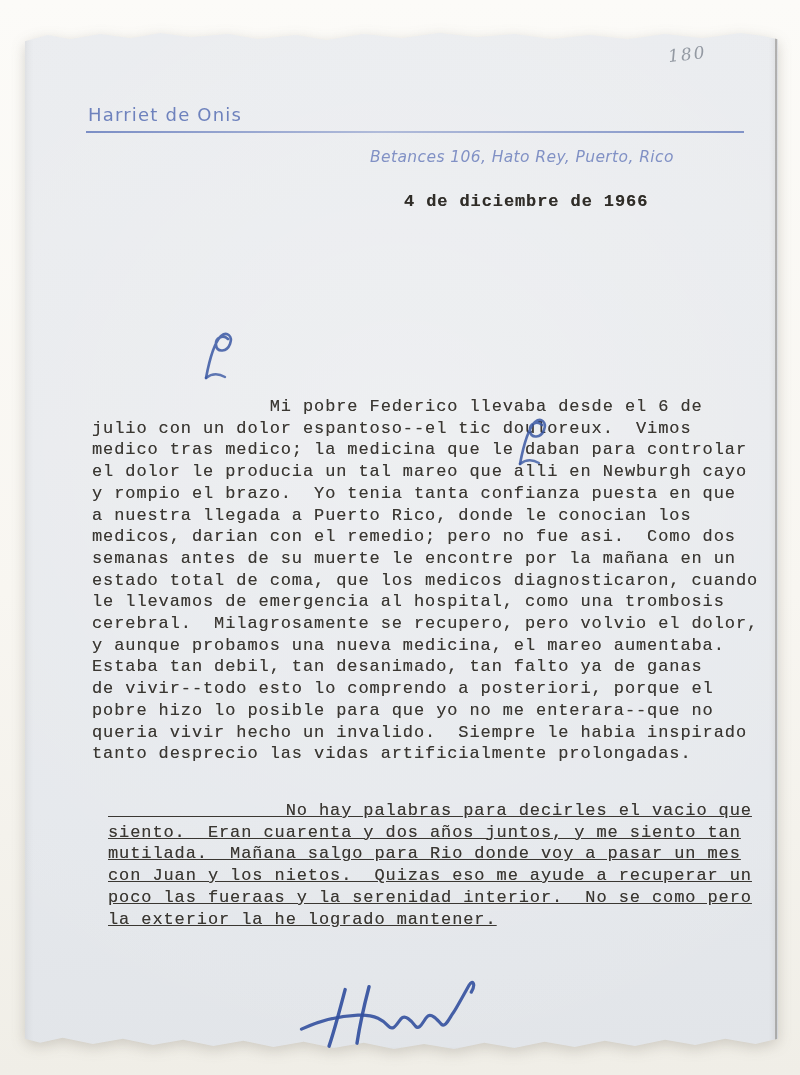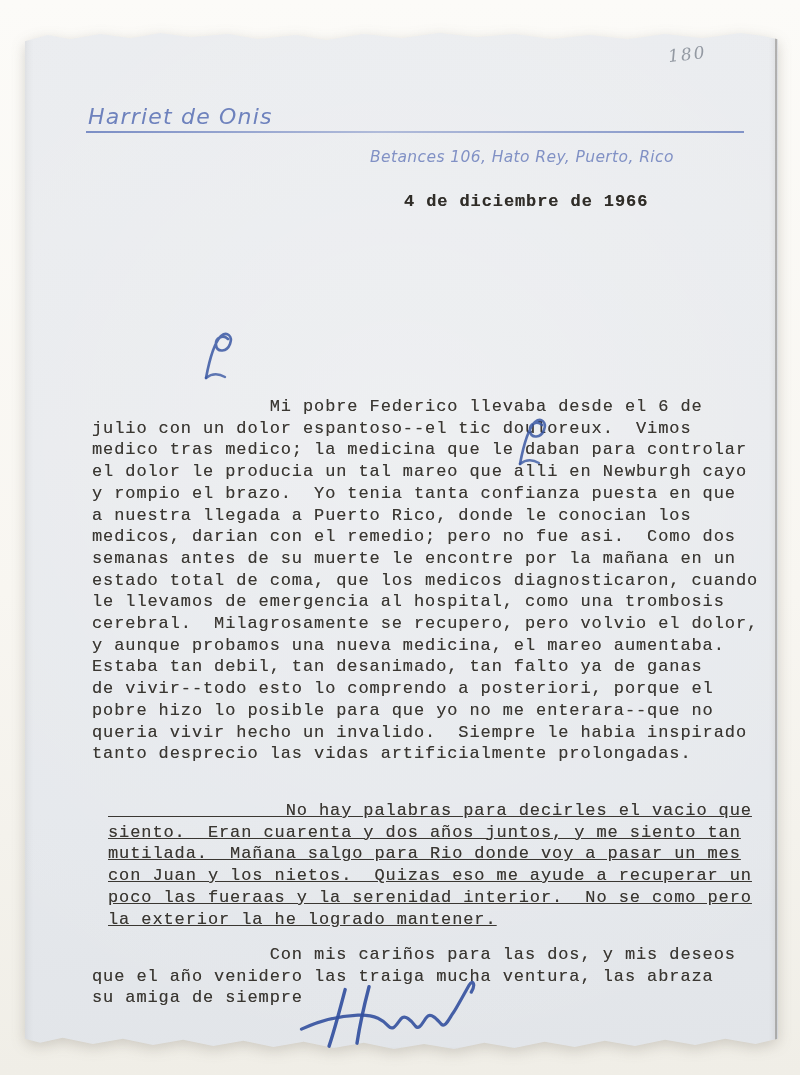--- a/index.html
+++ b/index.html
@@ -41,22 +41,22 @@
     color:#3a3732;white-space:pre;
     text-shadow:0 0 .6px rgba(58,55,50,.55);
   }
   .pencil-number{
     position:absolute;left:668px;top:44px;
     font-family:"DejaVu Serif",serif;font-style:italic;font-size:17px;
     color:#9399a2;letter-spacing:2px;transform:rotate(-6deg);
   }
   .lh-name{
     position:absolute;left:88px;top:104px;
-    font-family:"DejaVu Sans",sans-serif;font-style:italic;
-    font-size:22px;letter-spacing:1.2px;color:#6e82bd;
+    font-family:"DejaVu Sans",sans-serif;
+    font-size:18px;letter-spacing:1.2px;color:#6e82bd;
   }
   .lh-rule{
     position:absolute;left:86px;top:131px;width:658px;height:2px;
     background:linear-gradient(90deg,rgba(104,126,190,.85) 0%,rgba(104,126,190,.45) 45%,rgba(104,126,190,.8) 100%);
   }
   .lh-address{
     position:absolute;left:370px;top:148px;width:360px;
     font-family:"DejaVu Sans",sans-serif;font-style:italic;
     font-size:15.5px;letter-spacing:.4px;color:#8191c5;
   }
@@ -105,23 +105,20 @@
 de vivir--todo esto lo comprendo a posteriori, porque el
 pobre hizo lo posible para que yo no me enterara--que no
 queria vivir hecho un invalido.  Siempre le habia inspirado
 tanto desprecio las vidas artificialmente prolongadas.</div>
   <div class="typed para-3">                No hay palabras para decirles el vacio que
 siento.  Eran cuarenta y dos años juntos, y me siento tan
 mutilada.  Mañana salgo para Rio donde voy a pasar un mes
 con Juan y los nietos.  Quizas eso me ayude a recuperar un
 poco las fueraas y la serenidad interior.  No se como pero
 la exterior la he logrado mantener.</div>
-  <div class="typed para-4">                Con mis cariños para las dos, y mis deseos
-que el año venidero las traiga mucha ventura, las abraza
-su amiga de siempre</div>
 
   <svg class="ink-mark mark-1" width="46" height="52" viewBox="0 0 46 52">
     <path d="M8,48 C11,32 15,14 23,6 C29,1 35,6 32,14 C29,22 19,23 18,15 C17,8 25,4 30,9" fill="none" stroke="#3a57a3" stroke-width="2.6" stroke-linecap="round" opacity="0.85"></path>
     <path d="M8,48 C13,44 20,43 27,47" fill="none" stroke="#3a57a3" stroke-width="2.4" stroke-linecap="round" opacity="0.8"></path>
   </svg>
 
   <svg class="ink-mark mark-2" width="46" height="52" viewBox="0 0 46 52">
     <path d="M8,48 C11,32 15,14 23,6 C29,1 35,6 32,14 C29,22 19,23 18,15 C17,8 25,4 30,9" fill="none" stroke="#3a57a3" stroke-width="2.6" stroke-linecap="round" opacity="0.85"></path>
     <path d="M8,48 C13,44 20,43 27,47" fill="none" stroke="#3a57a3" stroke-width="2.4" stroke-linecap="round" opacity="0.8"></path>
   </svg>

